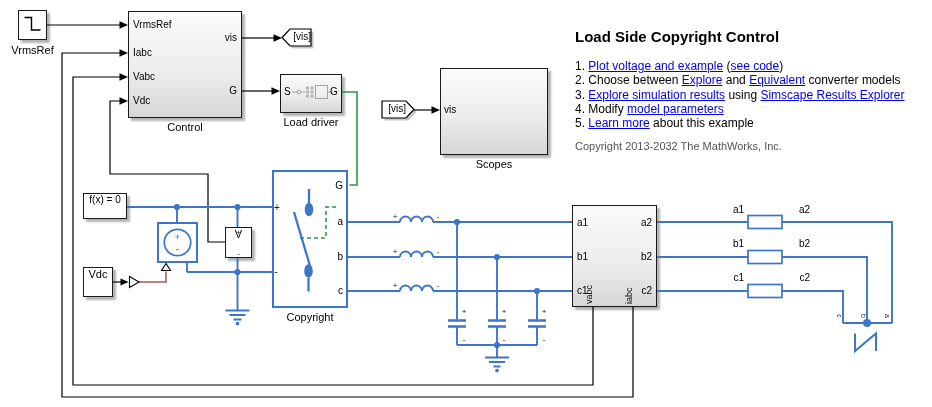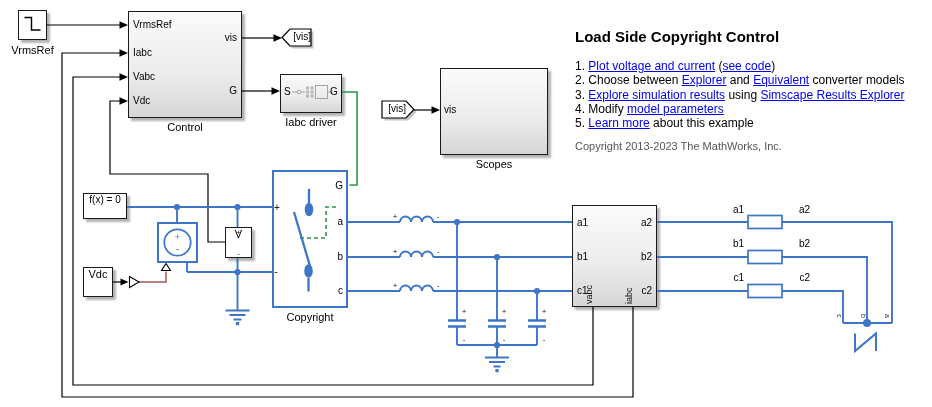--- a/index.html
+++ b/index.html
@@ -166,21 +166,21 @@
         <circle cx="457" cy="222" r="3.1"></circle>
       <circle cx="497" cy="257" r="3.1"></circle>
         <circle cx="537" cy="291" r="3.1"></circle>
       <circle cx="497" cy="345" r="3.1"></circle>
         <circle cx="867" cy="323" r="4"></circle>
     </g>
   </svg>
 
   <div class="cap" style="left:6px;top:44px;width:53px">VrmsRef</div>
   <div class="cap" style="left:128px;top:121px;width:114px">Control</div>
-  <div class="cap" style="left:273px;top:116px;width:76px">Iabc driver</div>
+  <div class="cap" style="left:273px;top:116px;width:76px">Load driver</div>
   <div class="cap" style="left:440px;top:158px;width:108px">Scopes</div>
   <div class="cap" style="left:272px;top:311px;width:76px">Copyright</div>
 
   <div class="lbl" style="left:133px;top:19px">VrmsRef</div>
   <div class="lbl" style="left:133px;top:47px">Iabc</div>
   <div class="lbl" style="left:133px;top:71px">Vabc</div>
   <div class="lbl" style="left:133px;top:95px">Vdc</div>
   <div class="lbl tar" style="left:205px;top:32px;width:32px">vis</div>
   <div class="lbl tar" style="left:215px;top:85px;width:22px">G</div>
 
@@ -235,22 +235,22 @@
   <div class="lbl tac" style="left:718px;top:272px;width:26px">c1</div>
   <div class="lbl tac" style="left:784px;top:272px;width:26px">c2</div>
 
   <span class="jrot" style="left:839px;top:316px">c</span>
   <span class="jrot" style="left:863px;top:316px">b</span>
   <span class="jrot" style="left:887px;top:316px">a</span>
 
   <div id="annotation">
     <div class="title">Load Side Copyright Control</div>
     <div class="list">
-      <div><span>1. </span><span class="link">Plot voltage and current</span><span> (</span><span class="link">see code</span><span>)</span></div>
-      <div><span>2. Choose between </span><span class="link">Explorer</span><span> and </span><span class="link">Equivalent</span><span> converter models</span></div>
+      <div><span>1. </span><span class="link">Plot voltage and example</span><span> (</span><span class="link">see code</span><span>)</span></div>
+      <div><span>2. Choose between </span><span class="link">Explore</span><span> and </span><span class="link">Equivalent</span><span> converter models</span></div>
       <div><span>3. </span><span class="link">Explore simulation results</span><span> using </span><span class="link">Simscape Results Explorer</span><span></span></div>
       <div><span>4. Modify </span><span class="link">model parameters</span><span></span><span class="link"></span><span></span></div>
       <div><span>5. </span><span class="link">Learn more</span><span> about this example</span><span class="link"></span><span></span></div>
     </div>
-    <div class="copy">Copyright 2013-2023 The MathWorks, Inc.</div>
+    <div class="copy">Copyright 2013-2032 The MathWorks, Inc.</div>
   </div>
 
 </div>
 
 </body></html>

